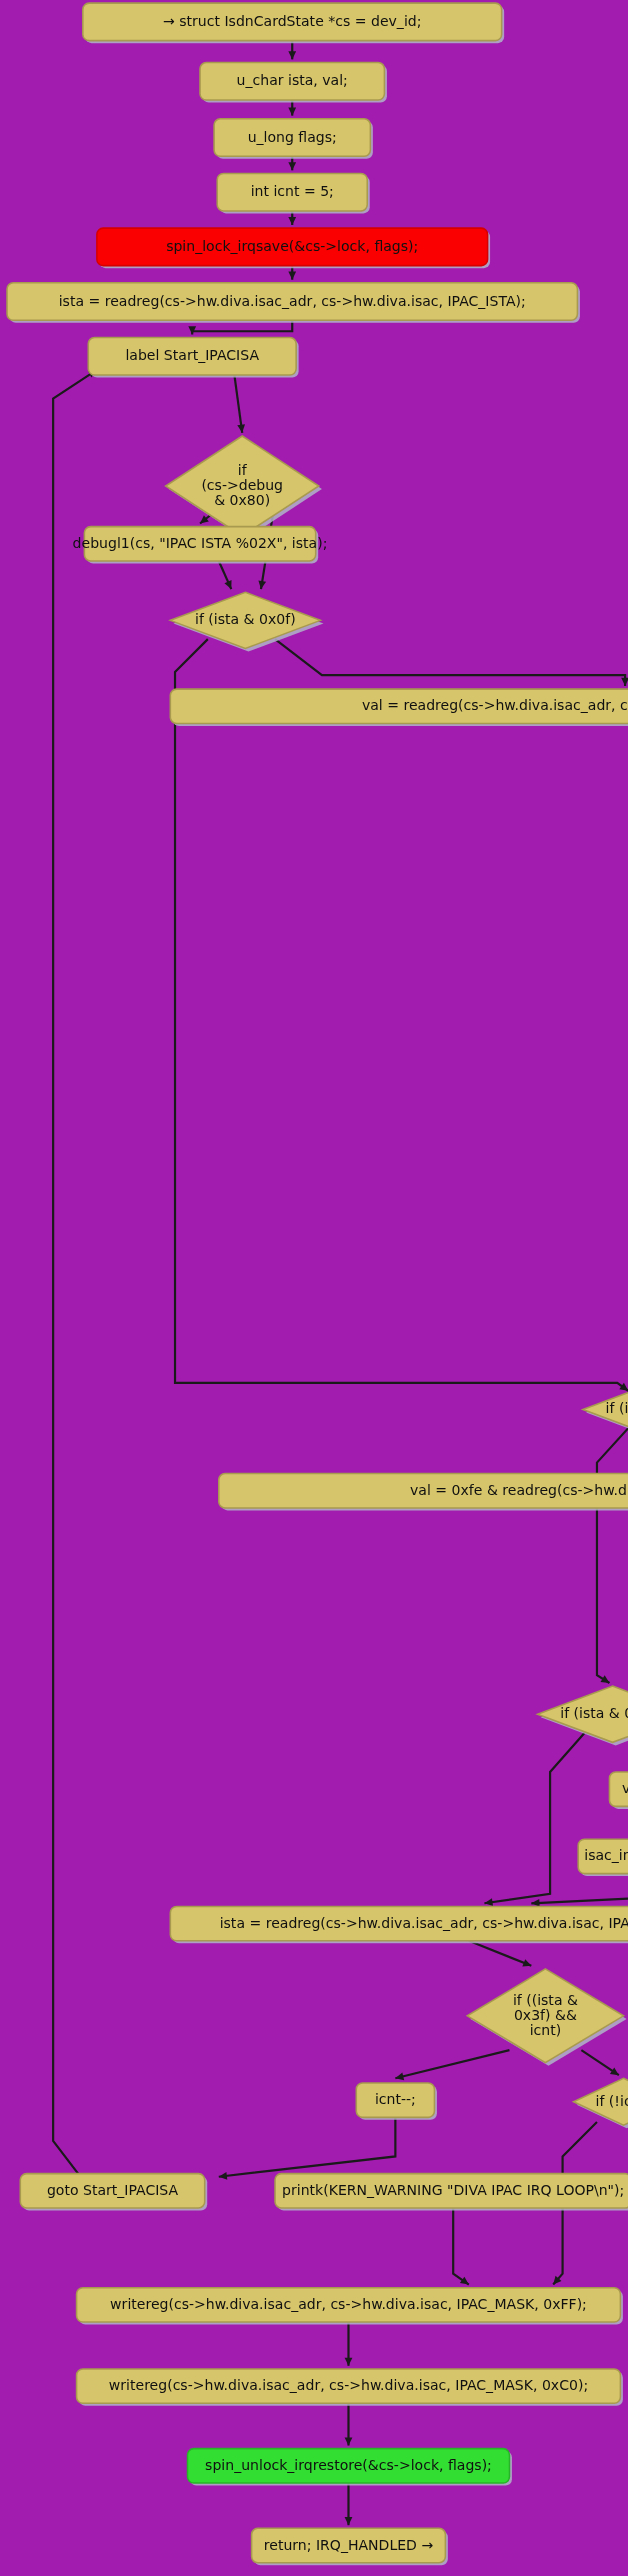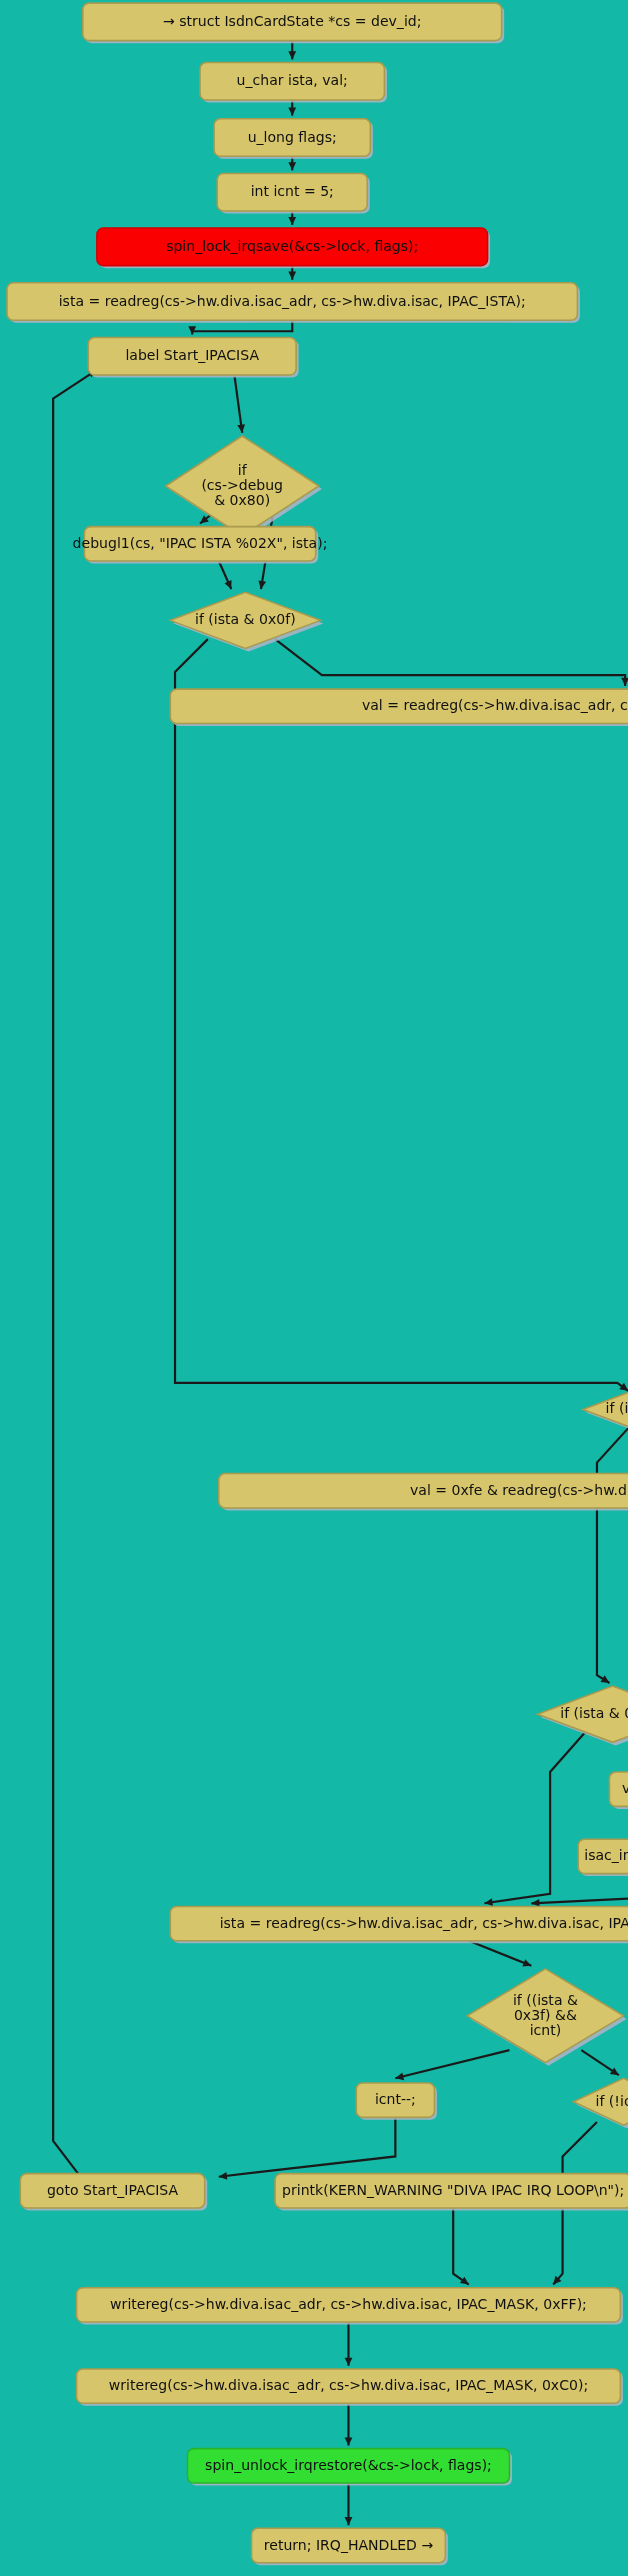--- a/index.html
+++ b/index.html
@@ -1,17 +1,17 @@
 <!DOCTYPE html>
 <html style="font-size:12.5px"><head>
 <meta charset="utf-8">
 <style>
   html,body{margin:0;padding:0;background:#ffffff;}
   body{font-family:"DejaVu Sans","Liberation Sans",sans-serif;}
-  #stage{position:relative;width:629px;height:2576px;background:#14b8a6;overflow:hidden;}
+  #stage{position:relative;width:629px;height:2576px;background:#a21caf;overflow:hidden;}
   svg{position:absolute;left:0;top:0;width:629px;height:2576px;}
   .edge{stroke:#1a1a1a;stroke-width:1.4;fill:none;}
   .arrowhead{fill:#1a1a1a;}
   .nodeshadow{fill:#b0b4c8;opacity:.85;}
   .proc{fill:#d6c56b;stroke:#a89a4e;stroke-width:1;}
   .proc.red{fill:#fb0000;stroke:#d60000;}
   .proc.green{fill:#33de33;stroke:#28b428;}
   .dec{fill:#d6c56b;stroke:#a89a4e;stroke-width:1;}
   .lbl{font-family:"DejaVu Sans","Liberation Sans",sans-serif;fill:#101010;font-size:9px;text-anchor:middle;dominant-baseline:middle;}
 </style>

